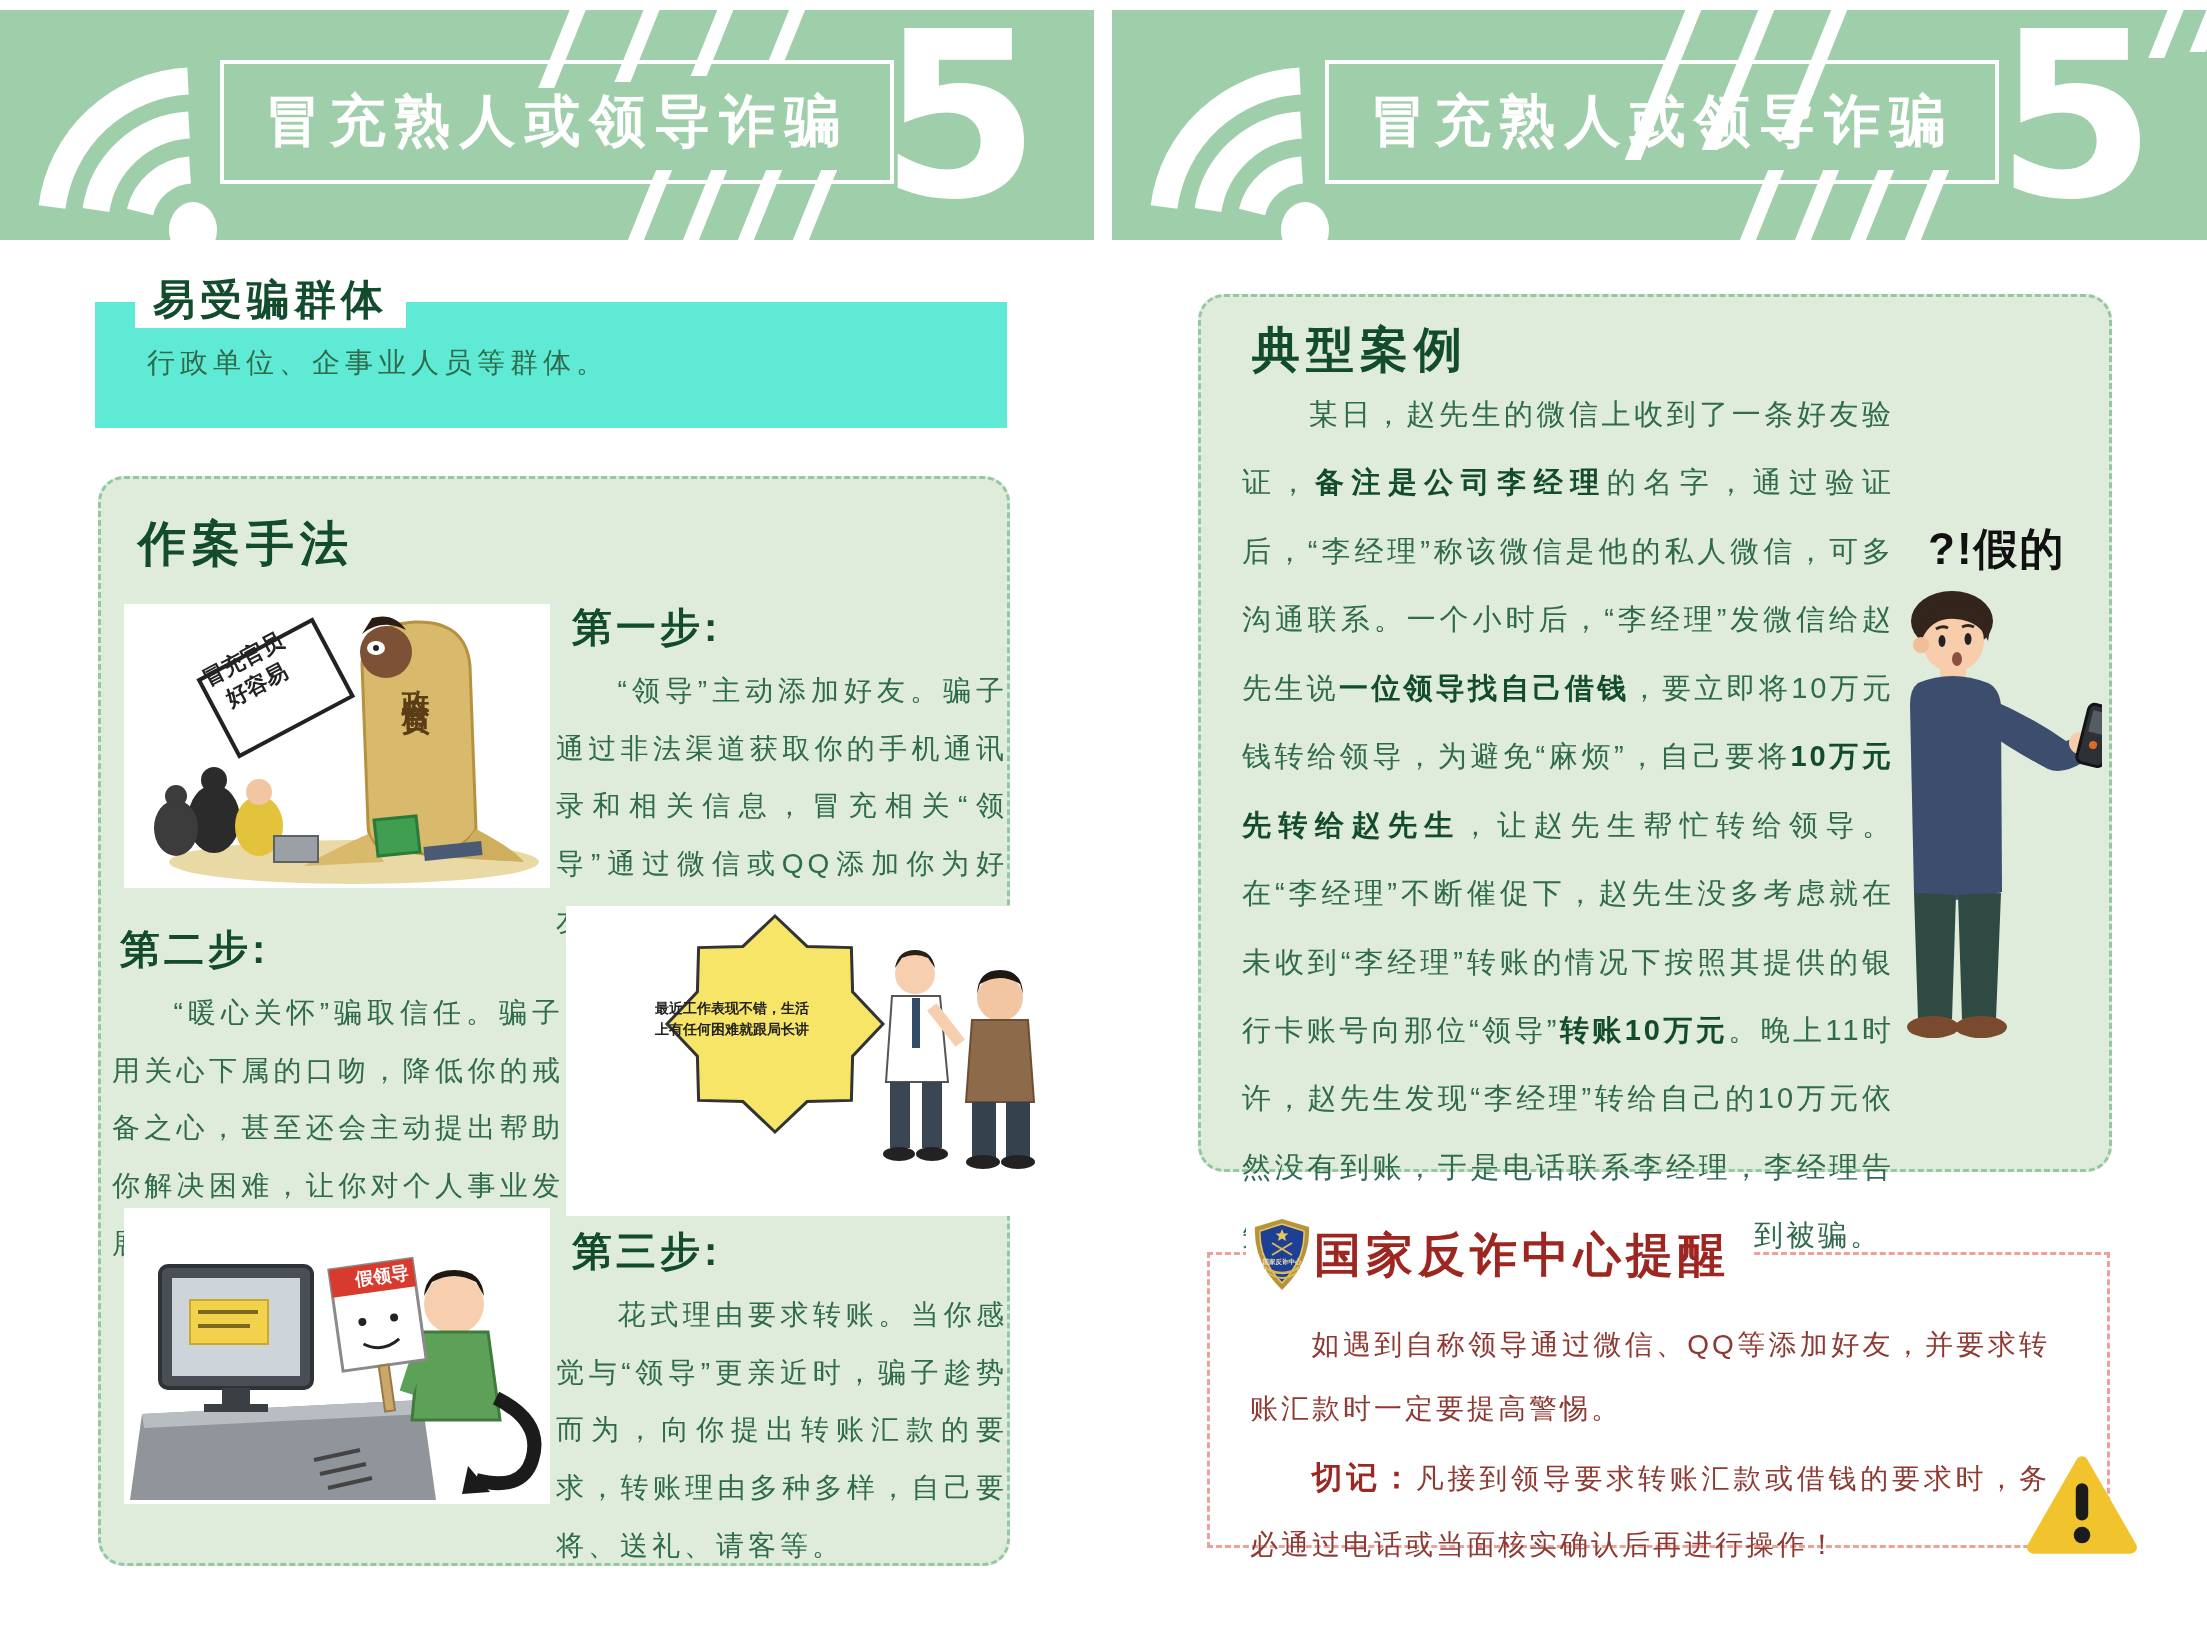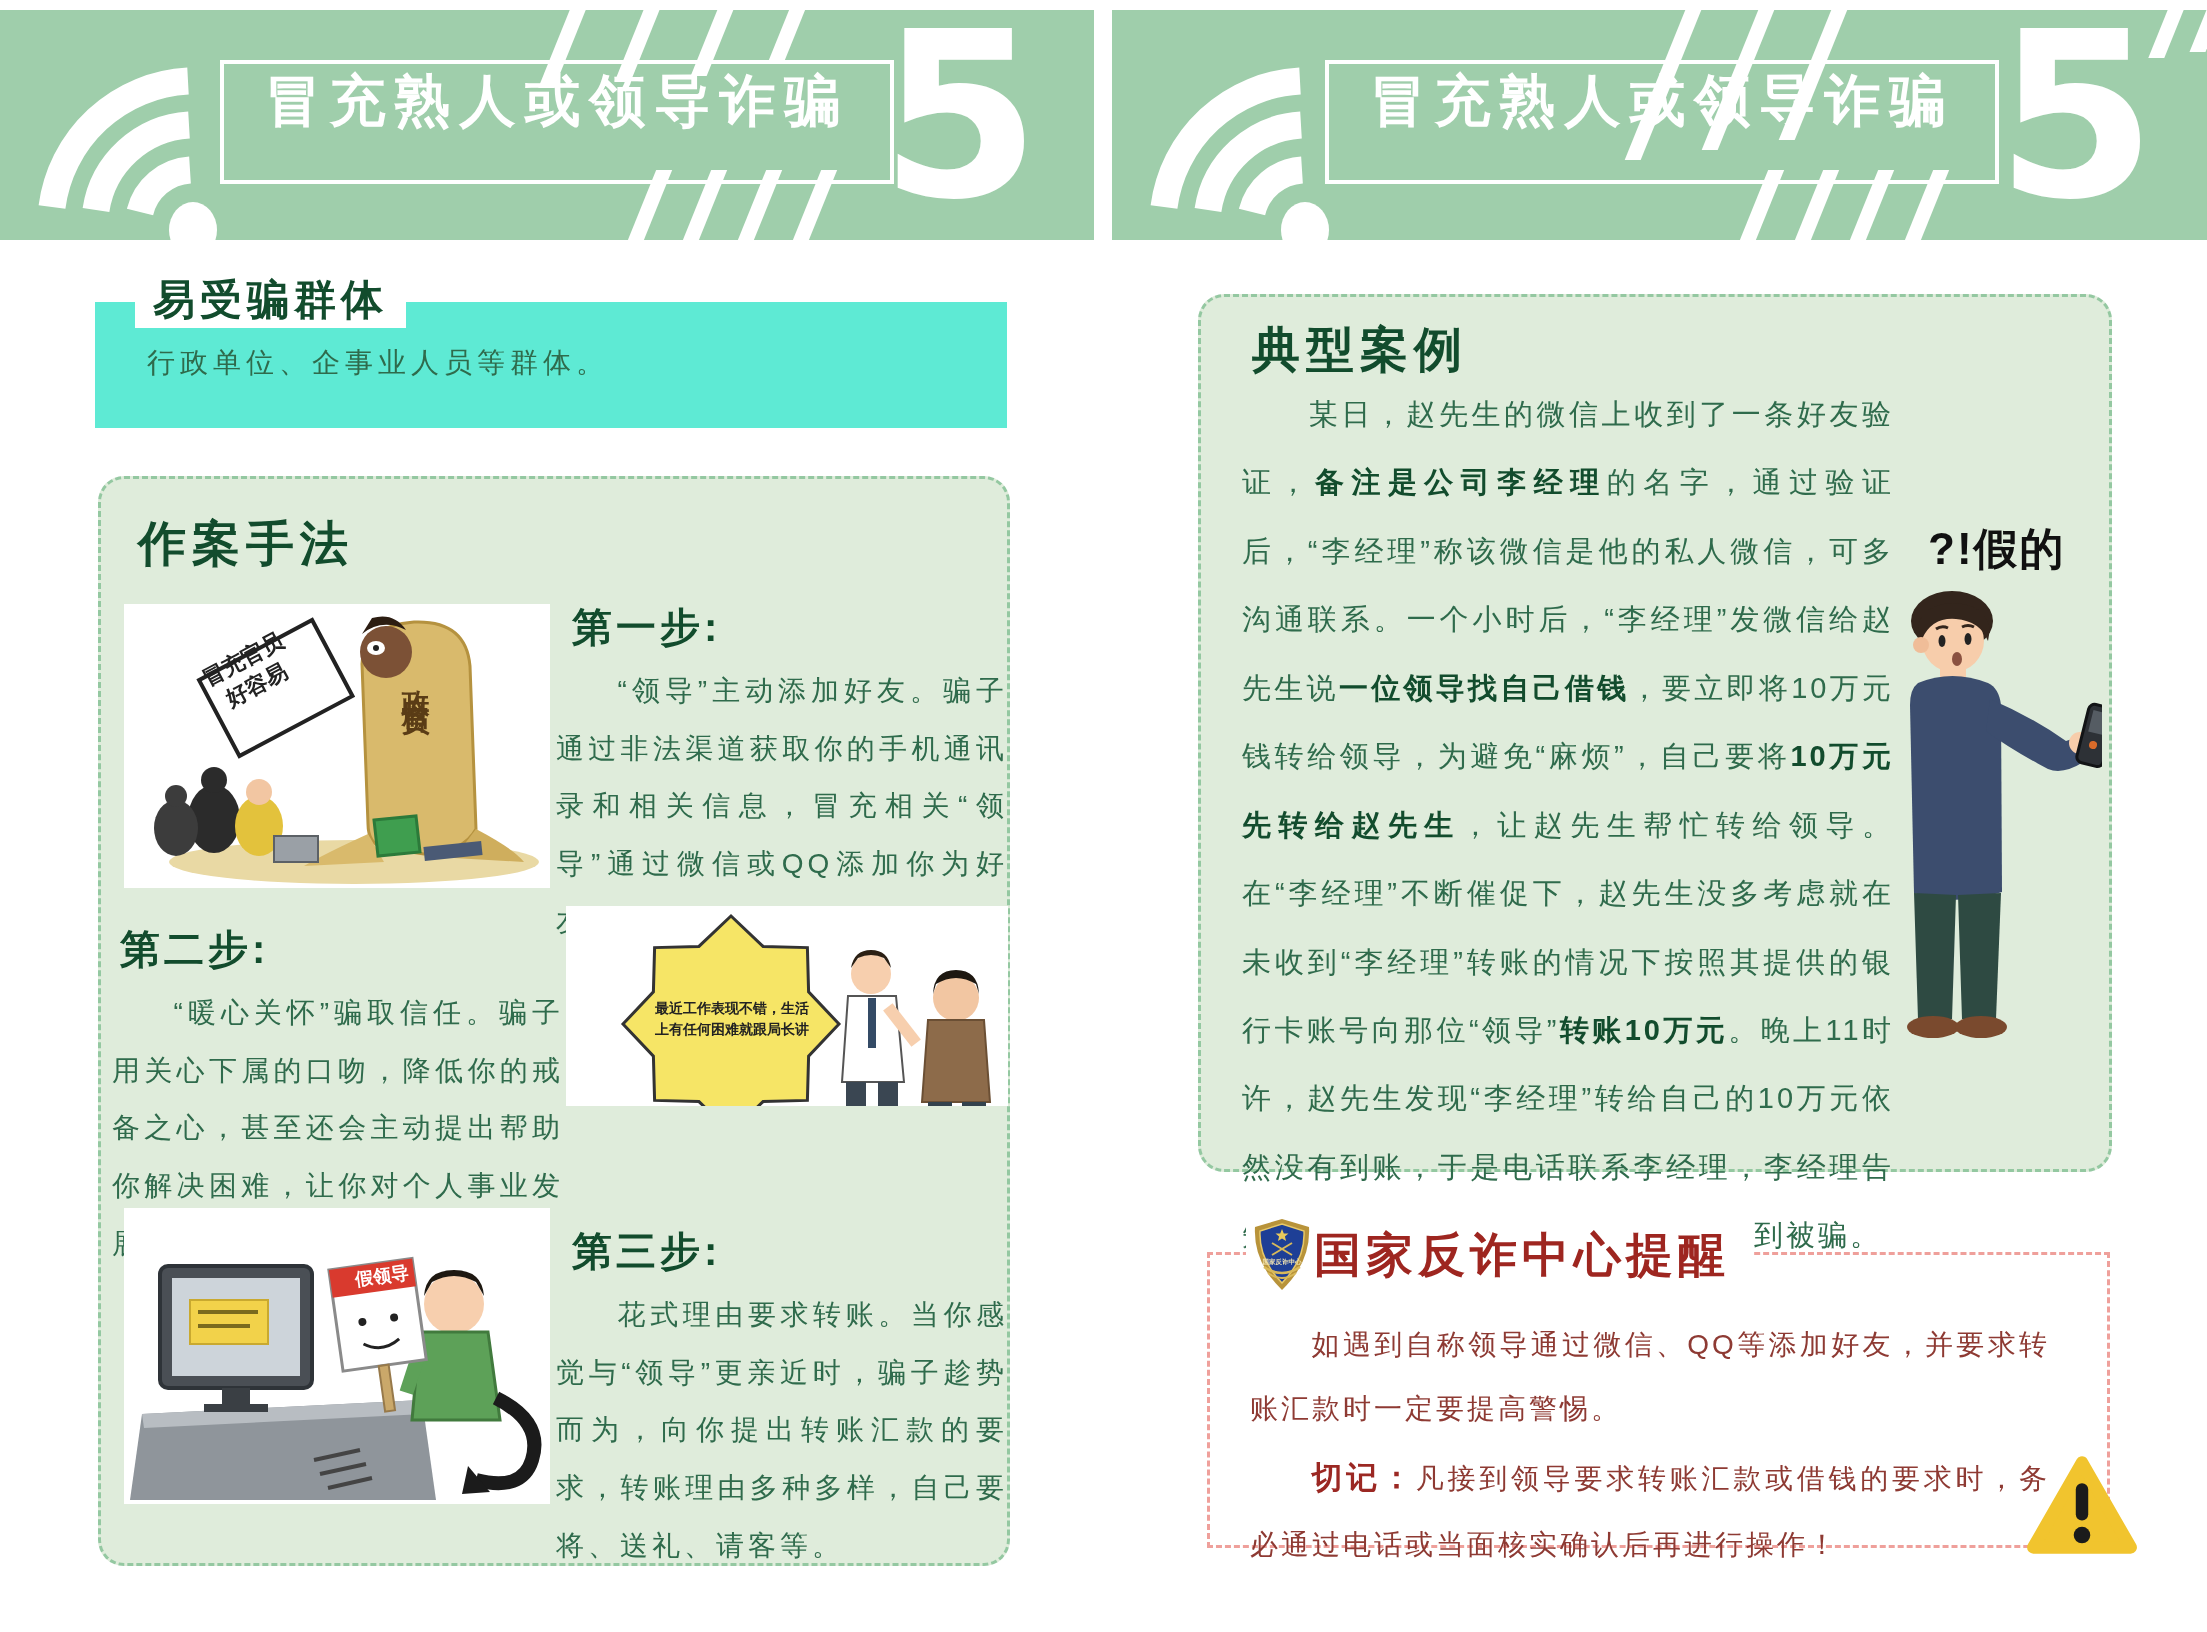--- a/index.html
+++ b/index.html
@@ -5,21 +5,21 @@
   html,body{margin:0;padding:0;background:#ffffff;}
   #canvas{position:relative;width:2207px;height:1632px;background:#fff;overflow:hidden;
           font-family:"Liberation Sans","DejaVu Sans",sans-serif;}
   .abs{position:absolute;}
 
   
   .banner{position:absolute;top:10px;height:230px;background:#9fceab;overflow:hidden;}
   .banner.left{left:0;width:1094px;}
   .banner.right{left:1112px;width:1095px;}
   .title-box{position:absolute;top:50px;height:116px;border:4px solid #ffffff;
-             display:flex;justify-content:center;}
+             display:flex;align-items:center;justify-content:center;}
   .title-box .t{color:#fff;font-size:56px;font-weight:bold;letter-spacing:9px;white-space:nowrap;}
   .big-num{position:absolute;top:-8px;color:#ffffff;font-size:230px;font-weight:bold;line-height:1;
            font-family:"DejaVu Sans",sans-serif;}
   .stripe{position:absolute;width:16px;background:#ffffff;transform:skewX(-22deg);}
 
   .wifi{position:absolute;left:30px;top:30px;}
   .panel{position:absolute;background:#dfecdb;border:3px dashed #94c8a1;border-radius:26px;}
   .h-green{color:#124c2d;font-weight:bold;letter-spacing:6px;text-align:center;}
   .step-label{position:absolute;color:#124c2d;font-weight:bold;font-size:40px;letter-spacing:4px;}
   .body-green{color:#2f6b4c;font-size:28px;line-height:2.06;letter-spacing:4px;
@@ -137,21 +137,21 @@
     <div class="ov" style="left:74px;top:40px;width:104px;font-size:22px;font-weight:bold;transform:rotate(-28deg);text-align:center;line-height:1.3;">冒充官员好容易</div>
     <div class="ov vert" style="left:272px;top:64px;font-size:28px;font-weight:bold;color:#5a3c16;letter-spacing:6px;">政府官员</div>
   </div>
 
   <div class="step-label" style="left:572px;top:600px;">第一步:</div>
   <p class="body-green abs" style="left:556px;top:662px;width:452px;">“领导”主动添加好友。骗子通过非法渠道获取你的手机通讯录和相关信息，冒充相关“领导”通过微信或QQ添加你为好友。</p>
 
   <div class="step-label" style="left:120px;top:922px;">第二步:</div>
   <p class="body-green abs" style="left:112px;top:984px;width:452px;">“暖心关怀”骗取信任。骗子用关心下属的口吻，降低你的戒备之心，甚至还会主动提出帮助你解决困难，让你对个人事业发展浮想联翩。.</p>
 
-  <div class="illo" style="left:566px;top:906px;width:442px;height:200px;">
+  <div class="illo" style="left:566px;top:906px;width:442px;height:310px;padding-left:44px;">
     <svg width="442" height="270" viewBox="0 0 442 270">
       <polygon points="273,118 242.6,150.1 241.4,194.4 197.1,195.6 165,226 132.9,195.6 88.6,194.4 87.4,150.1 57,118 87.4,85.9 88.6,41.6 132.9,40.4 165,10 197.1,40.4 241.4,41.6 242.6,85.9" fill="#f6e566" stroke="#333" stroke-width="3"></polygon>
       <g>
         <circle cx="305" cy="68" r="20" fill="#f7cfae"></circle>
         <path d="M285 62 Q288 44 305 44 Q322 44 325 62 L318 52 Q305 46 292 52 Z" fill="#2b2014"></path>
         <path d="M282 90 L330 90 L338 176 L276 176 Z" fill="#ffffff" stroke="#555" stroke-width="2"></path>
         <rect x="302" y="92" width="8" height="50" fill="#344b66"></rect>
         <rect x="330" y="96" width="12" height="46" fill="#f7cfae" transform="rotate(-38 336 119)"></rect>
         <rect x="280" y="176" width="20" height="66" fill="#3a4652"></rect>
         <rect x="312" y="176" width="20" height="66" fill="#3a4652"></rect>

